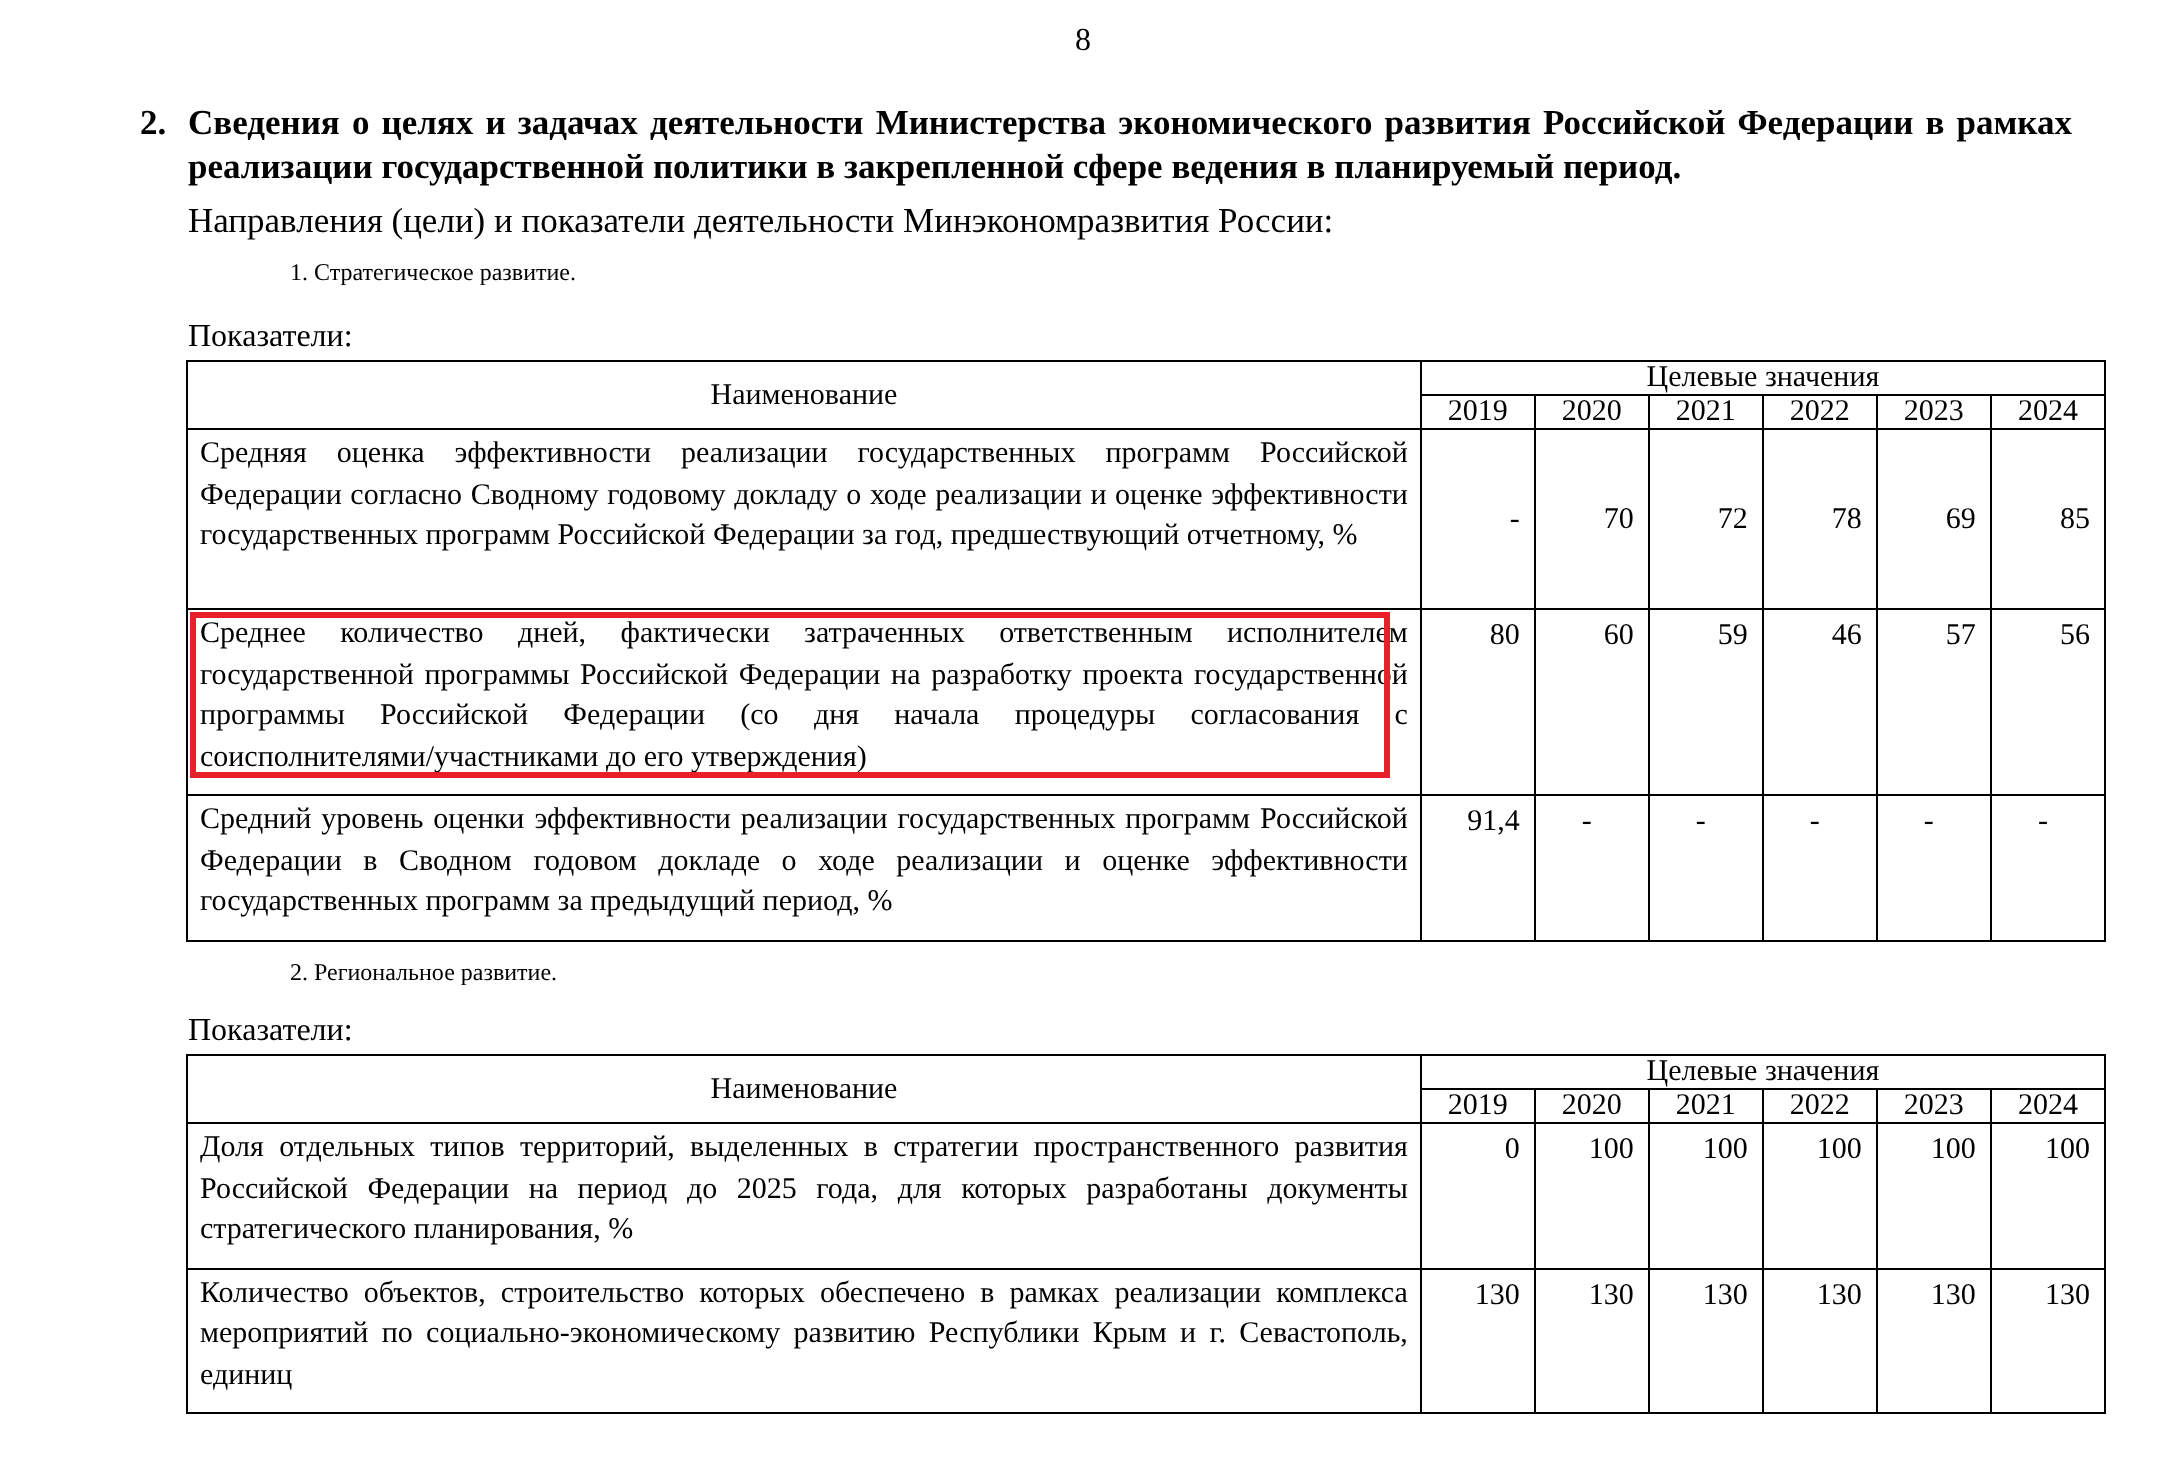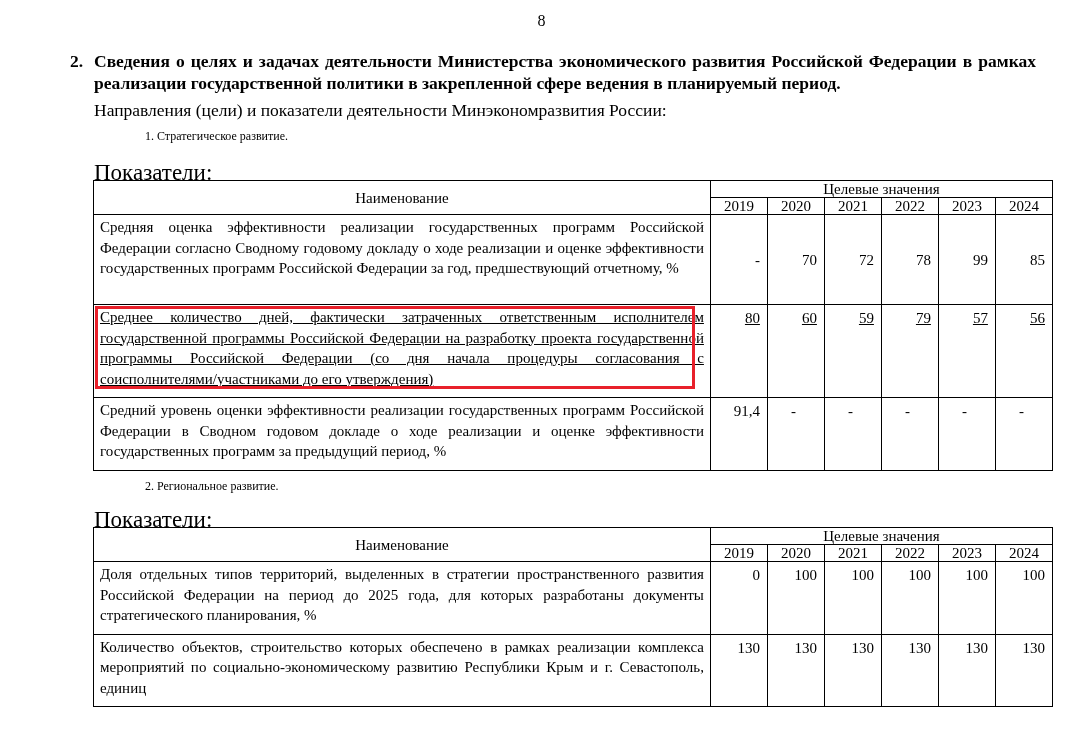--- a/index.html
+++ b/index.html
@@ -9,21 +9,21 @@
   }
   .page-number { position:absolute; top:12px; left:0; width:1083px; text-align:center; font-size:16px; }
   .section-heading {
     position:absolute; left:70px; top:50px; width:966px;
     font-weight:bold; font-size:17.5px; line-height:22px;
   }
   .section-heading .num { position:absolute; left:0; top:0; }
   .section-heading .text { margin-left:24px; text-align:justify; text-align-last:left;font-family:Liberation Serif, serif; }
   .intro { position:absolute; left:94px; top:100px; font-size:17.5px; }
   .subhead { position:absolute; left:120px; font-size:12px;margin-left:25px; }
-  .indicators-label { position:absolute; left:94px; font-size:23px; }
+  .indicators-label { position:absolute; left:94px; font-size:16px; }
 
   table.ind {
     position:absolute; left:93px; border-collapse:collapse;
     table-layout:fixed; width:960px; font-size:15px;
   }
   table.ind td, table.ind th {
     border:1px solid #000; padding:0; vertical-align:top; font-weight:normal;
   }
   table.ind th { line-height:16px; text-align:center; vertical-align:middle; }
   table.ind .name-col { width:606px; }
@@ -75,29 +75,29 @@
     <th>2022</th>
     <th>2023</th>
     <th>2024</th>
   </tr>
   <tr style="height:90px;margin-left:35px;">
     <td class="name">Средняя оценка эффективности реализации государственных программ Российской Федерации согласно Сводному годовому докладу о ходе реализации и оценке эффективности государственных программ Российской Федерации за год, предшествующий отчетному, %</td>
     <td class="val mid">-</td>
     <td class="val mid">70</td>
     <td class="val mid">72</td>
     <td class="val mid">78</td>
-    <td class="val mid">99</td>
+    <td class="val mid">69</td>
     <td class="val mid">85</td>
   </tr>
-  <tr style="height:90px;text-decoration:underline;">
+  <tr style="height:90px;">
     <td class="name">Среднее количество дней, фактически затраченных ответственным исполнителем государственной программы Российской Федерации на разработку проекта государственной программы Российской Федерации (со дня начала процедуры согласования с соисполнителями/участниками до его утверждения)</td>
     <td class="val">80</td>
     <td class="val">60</td>
     <td class="val">59</td>
-    <td class="val">79</td>
+    <td class="val">46</td>
     <td class="val">57</td>
     <td class="val">56</td>
   </tr>
   <tr style="height:71px;margin-left:24px;">
     <td class="name">Средний уровень оценки эффективности реализации государственных программ Российской Федерации в Сводном годовом докладе о ходе реализации и оценке эффективности государственных программ за предыдущий период, %</td>
     <td class="val">91,4</td>
     <td class="val" style="text-align:center;">-</td>
     <td class="val" style="text-align:center;">-</td>
     <td class="val" style="text-align:center;">-</td>
     <td class="val" style="text-align:center;">-</td>

